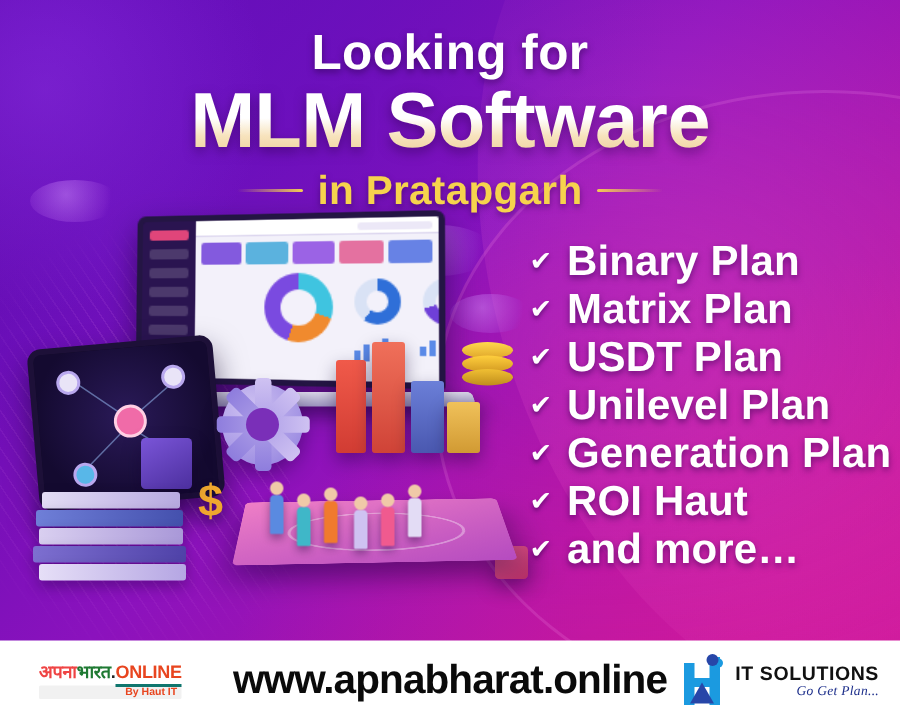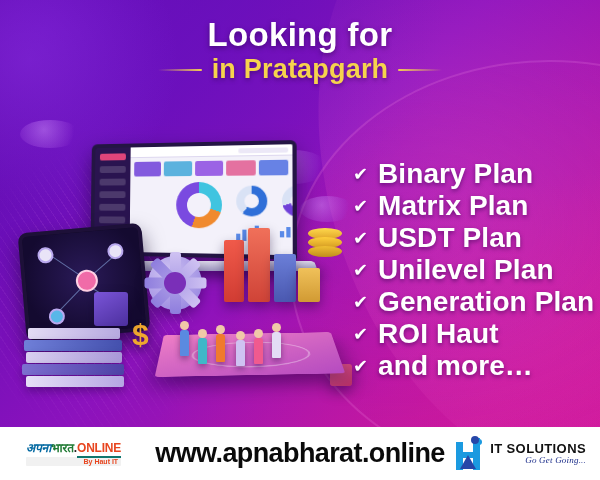--- a/index.html
+++ b/index.html
@@ -183,21 +183,21 @@
   .footer{
     position:absolute;left:0;right:0;bottom:0;height:53px;background:#ffffff;z-index:8;
     display:flex;align-items:center;
   }
   .logo-left{
     position:absolute;left:26px;top:50%;transform:translateY(-50%);
     text-align:right;line-height:1;
   }
   .ll-main{font-size:12px;font-weight:bold;letter-spacing:-.2px;white-space:nowrap;}
   .ll-hi{color:#1f7a33;}
-  .ll-hi .sa{color:#0369a1;font-style:italic;}
+  .ll-hi .sa{color:#ef4444;}
   .ll-dot{color:#222;}
   .ll-online{color:#e8451f;border-bottom:2px solid #0f766e;padding-bottom:1px;}
   .ll-by{display:block;margin-top:3px;font-size:7px;font-weight:bold;color:#e8451f;
     background:#f1f1f1;padding:1px 3px;border-radius:1px;}
   .url{
     position:absolute;left:0;right:0;text-align:center;
     font-size:27px;font-weight:bold;color:#0a0a0a;letter-spacing:-.6px;
   }
   .logo-right{
     position:absolute;right:14px;top:50%;transform:translateY(-50%);
@@ -225,20 +225,21 @@
   <div class="swoosh swoosh-c"></div>
   <div class="swoosh swoosh-a"></div>
   <div class="swoosh swoosh-b"></div>
   <div class="stripes"></div>
   <div class="cloud" style="left:258px;top:150px;width:70px;height:34px;"></div>
   <div class="cloud" style="left:300px;top:196px;width:54px;height:26px;"></div>
   <div class="cloud" style="left:20px;top:120px;width:60px;height:28px;"></div>
 
   <div class="headline">
     <div class="line-looking">Looking for</div>
+    <div class="line-mlm">MLM Software</div>
     <div class="line-city-wrap">
       <span class="rule"></span>
       <span class="line-city">in Pratapgarh</span>
       <span class="rule right"></span>
     </div>
   </div>
 
   <div class="illus">
 
     <div class="laptop-screen">
@@ -388,18 +389,18 @@
     <div class="logo-right">
       <div class="lr-mark">
         <span class="lr-h1"></span>
           <span class="lr-h2"></span>
           <span class="lr-hbar"></span>
         <span class="lr-a"></span>
           <span class="lr-ball"></span>
       </div>
       <div class="lr-text">
         <div class="lr-name">IT SOLUTIONS</div>
-        <div class="lr-tag">Go Get Going...</div>
+        <div class="lr-tag">Go Get Plan...</div>
       </div>
     </div>
 
   </div>
 </div>
 
 </body></html>

